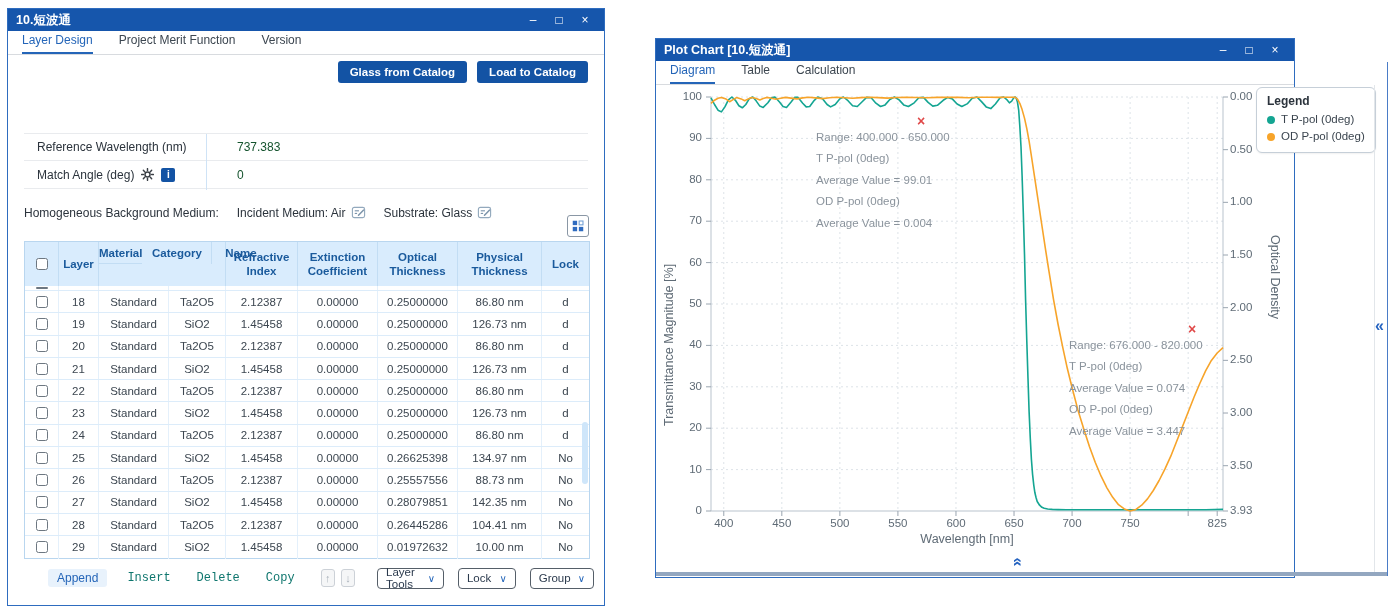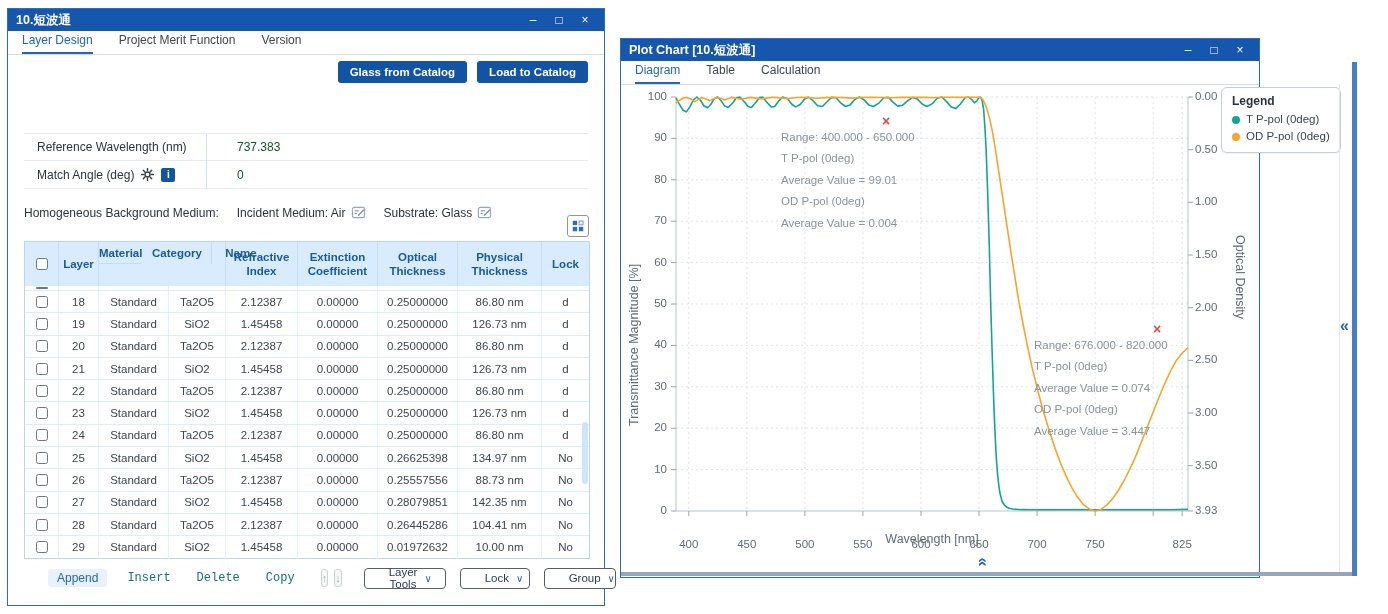--- a/index.html
+++ b/index.html
@@ -2,21 +2,21 @@
 <html><head>
 <meta charset="utf-8">
 <style>
 * { margin:0; padding:0; box-sizing:border-box; }
 body { width:1388px; height:614px; position:relative; background:#fff;
   font-family:"Liberation Sans", sans-serif; color:#333; overflow:hidden; }
 
 
 .win { position:absolute; background:#fff; border:1px solid #2e6cbf; }
 .win-left  { left:7px; top:8px;  width:598px; height:598px; }
-.win-right { left:620px; top:38px; width:640px; height:540px; }
+.win-right { left:655px; top:38px; width:640px; height:540px; }
 .titlebar { height:22px; background:#1656ac; color:#fff; display:flex;
   align-items:center; padding:0 8px; }
 .titlebar .title { font-size:12.5px; font-weight:bold; flex:1; }
 .winctl { display:flex; gap:4px; }
 .winctl span { width:22px; text-align:center; font-size:12px; cursor:default; }
 .tabs { height:24px; display:flex; align-items:flex-end; gap:26px; padding:0 14px;
   border-bottom:1px solid #d8dbdf; background:#fff; }
 .tab { font-size:12px; color:#3c4650; padding-bottom:5px; border-bottom:2px solid transparent; }
 .tab.active { color:#2465b8; border-bottom-color:#2465b8; }
 
@@ -71,39 +71,39 @@
 .toolbar { position:absolute; top:558px; left:16px; right:10px; height:22px;
   display:flex; align-items:center; font-size:12px;margin-left:24px; }
 .tbtn { margin-right:26px; }
 .tbtn.append { color:#2465b8; background:#e8f2fc; border-radius:3px; padding:2px 9px; margin-right:20px; }
 .tbtn.dis { color:#0f766e;font-family:Liberation Mono, monospace; }
 .sqbtn { width:18px; height:18px; border:1px solid #ccd1d7; border-radius:3px;
   background:#f5f6f7; color:#a9b1ba; font-size:11px; display:inline-flex;
   align-items:center; justify-content:center; margin-right:6px; }
 .ddbtn { height:21px; border:1px solid #555e68; border-radius:4px; background:#fff;
   color:#2b3a4d; font-size:11.5px; display:inline-flex; align-items:center;
-  justify-content:space-between; padding:0 24px; margin-left:14px;text-align:center; }
+  justify-content:space-between; padding:0 8px; margin-left:14px; }
 .ddbtn .dch { color:#2465b8; margin-left:7px; font-size:10px; }
 .ddbtn.lt { width:82px; margin-left:16px; }
 .ddbtn.lk { width:70px; }
 .ddbtn.gp { width:72px; }
 
 
 .chartwrap { position:absolute; left:0; top:46px; right:0; bottom:0; }
 .plot { position:absolute; left:55px; top:12px; width:512px; height:414px; }
 #plot-svg { overflow:visible; display:block; }
 .ylab-left { position:absolute; left:6px; top:130px; writing-mode:vertical-rl;
   transform:rotate(180deg); font-size:12.5px; color:#5f6b76; height:260px; text-align:center; }
 .ylab-right { position:absolute; left:612px; top:150px; writing-mode:vertical-rl;
   font-size:12.5px; color:#5f6b76; height:130px; }
 .yticksL { position:absolute; left:0; top:12px; width:48px; height:414px; }
 .yticksL div { position:absolute; right:2px; font-size:11.5px; color:#5f6b76; }
 .yticksR { position:absolute; left:572px; top:12px; width:44px; height:414px; }
 .yticksR div { position:absolute; left:2px; font-size:11.5px; color:#5f6b76; }
-.xticks { position:absolute; left:55px; top:432px; width:512px; height:14px;margin-top:21px; }
+.xticks { position:absolute; left:55px; top:432px; width:512px; height:14px; }
 .xticks div { position:absolute; width:50px; text-align:center; font-size:11.5px; color:#5f6b76; }
 .xlabel { position:absolute; left:55px; top:447px; width:512px; text-align:center;
   font-size:12.5px; color:#5f6b76; }
 .legend { position:absolute; left:600px; top:2px; min-width:112px; background:#fff;
   border:1px solid #c6cfd8; border-radius:6px; padding:6px 10px 7px;
   box-shadow:0 1px 2px rgba(0,0,0,.06); }
 .legend .ltitle { font-size:12px; font-weight:bold; color:#2b333c; margin-bottom:3px; }
 .legend .litem { display:flex; align-items:center; gap:6px; font-size:11.5px;
   color:#3b454f; line-height:17px; white-space:nowrap; }
 .legend .dot { width:8px; height:8px; border-radius:50%; display:inline-block; }

